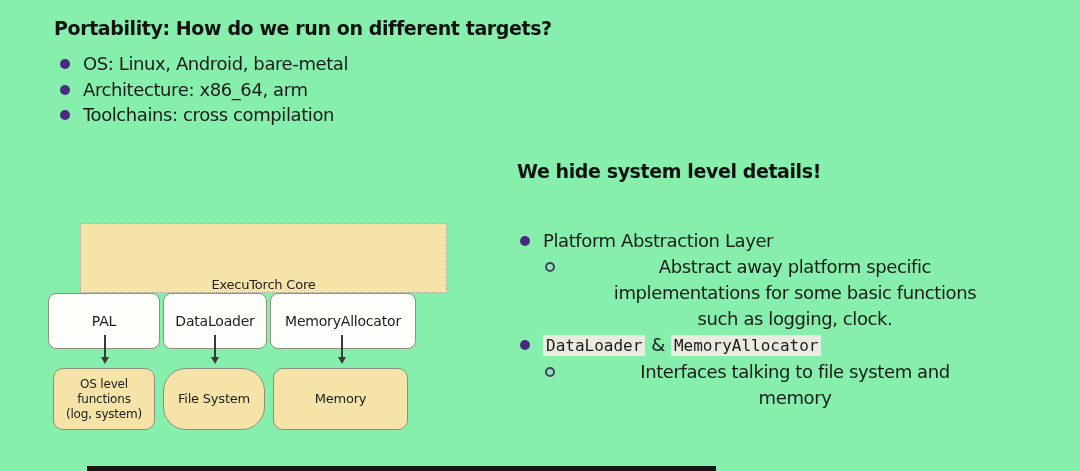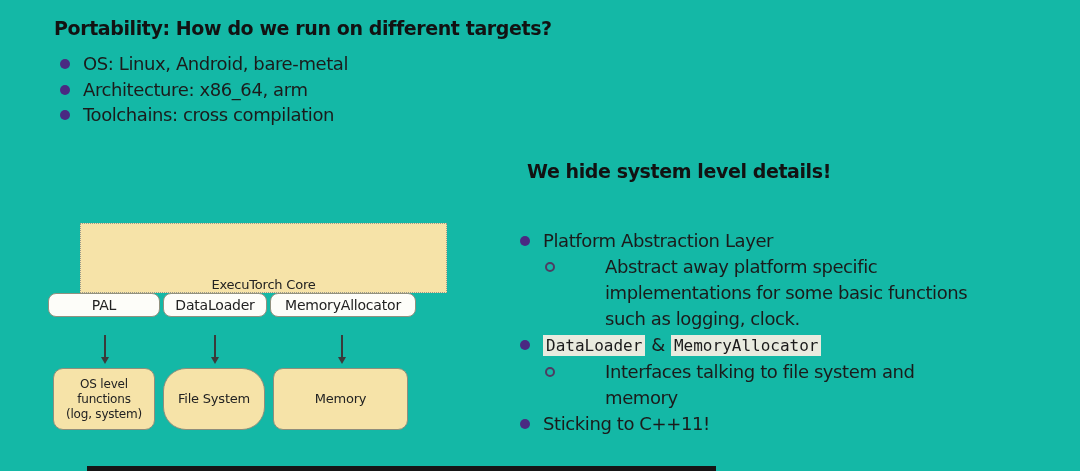--- a/index.html
+++ b/index.html
@@ -1,38 +1,38 @@
 <!DOCTYPE html>
 <html><head>
 <meta charset="utf-8">
 <style>
   html,body { margin:0; padding:0; }
   .slide {
     position:relative; width:1080px; height:471px;
-    background:#14b8a6; overflow:hidden;
+    background:#86efac; overflow:hidden;
     font-family:"DejaVu Sans", sans-serif; color:#1b1b1b;
     letter-spacing:-0.4px;
   }
   .title {
     position:absolute; left:54px; top:17px;
     font-size:19px; font-weight:bold; color:#121212;
   }
   
   .llist { position:absolute; left:55px; top:51px; }
   .litem { display:flex; align-items:flex-start; line-height:25.5px; font-size:18px; }
   .dot {
     flex:0 0 auto; width:10px; height:10px; border-radius:50%;
     background:#4a2a82; margin:8px 13px 0 5px;
   }
   
   .rheading {
     position:absolute; left:517px; top:160px;
-    font-size:19px; font-weight:bold; color:#121212;margin-left:10px;
+    font-size:19px; font-weight:bold; color:#121212;
   }
-  .rlist { position:absolute; left:517px; top:228px; width:548px; }
+  .rlist { position:absolute; left:517px; top:228px; width:548px;text-align:center; }
   .ritem { display:flex; align-items:flex-start; line-height:26px; font-size:18px; }
   .ritem .dot { margin:8px 13px 0 3px; }
   .rsub { display:flex; align-items:flex-start; line-height:26px; font-size:18px;gap:40px; }
   .circ {
     flex:0 0 auto; width:6px; height:6px; border:2px solid #4d3c62;
     border-radius:50%; background:transparent; margin:8px 10px 0 28px;
   }
   .rsub .txt { width:380px; }
   .code {
     font-family:"DejaVu Sans Mono", monospace; font-size:16px;
@@ -40,21 +40,21 @@
   }
   .amp { margin:0 6px; }
   
   .core-box {
     position:absolute; left:48px; top:223px; width:367px; height:70px;
     background:#f6e3a8; border:1.5px dotted #9a998b; box-sizing:border-box;
     display:flex; align-items:flex-end; justify-content:center;
     font-size:13px; letter-spacing:-0.2px; color:#222;margin-left:32px;
   }
   .mid-box {
-    position:absolute; top:293px; height:24px; box-sizing:border-box;
+    position:absolute; top:293px; height:56px; box-sizing:border-box;
     background:#fdfdf9; border:1px solid #92917f; border-radius:8px;
     display:flex; align-items:center; justify-content:center;
     font-size:14px; letter-spacing:-0.2px; color:#222;
   }
   .bot-box {
     position:absolute; top:368px; height:62px; box-sizing:border-box;
     background:#f6e3a8; border:1px solid #8f8e7c; border-radius:10px;
     display:flex; flex-direction:column; align-items:center; justify-content:center;
     text-align:center; font-size:13px; line-height:16px; letter-spacing:-0.2px; color:#222;
   }
@@ -105,24 +105,20 @@
     <div class="ritem">
       <span class="dot"></span>
       <span>
         <span class="code">DataLoader</span><span class="amp">&amp;</span><span class="code">MemoryAllocator</span>
       </span>
     </div>
     <div class="rsub">
       <span class="circ"></span>
       <span class="txt">Interfaces talking to file system and memory</span>
     </div>
-    <div class="ritem">
-      <span class="dot"></span>
-      <span>Sticking to C++11!</span>
-    </div>
   </div>
 
   <div class="core-box">
     <span>ExecuTorch Core</span>
   </div>
 
   <div class="mid-box" style="left:48px; width:112px;">
     <span>PAL</span>
   </div>
   <div class="mid-box" style="left:163px; width:104px;">

